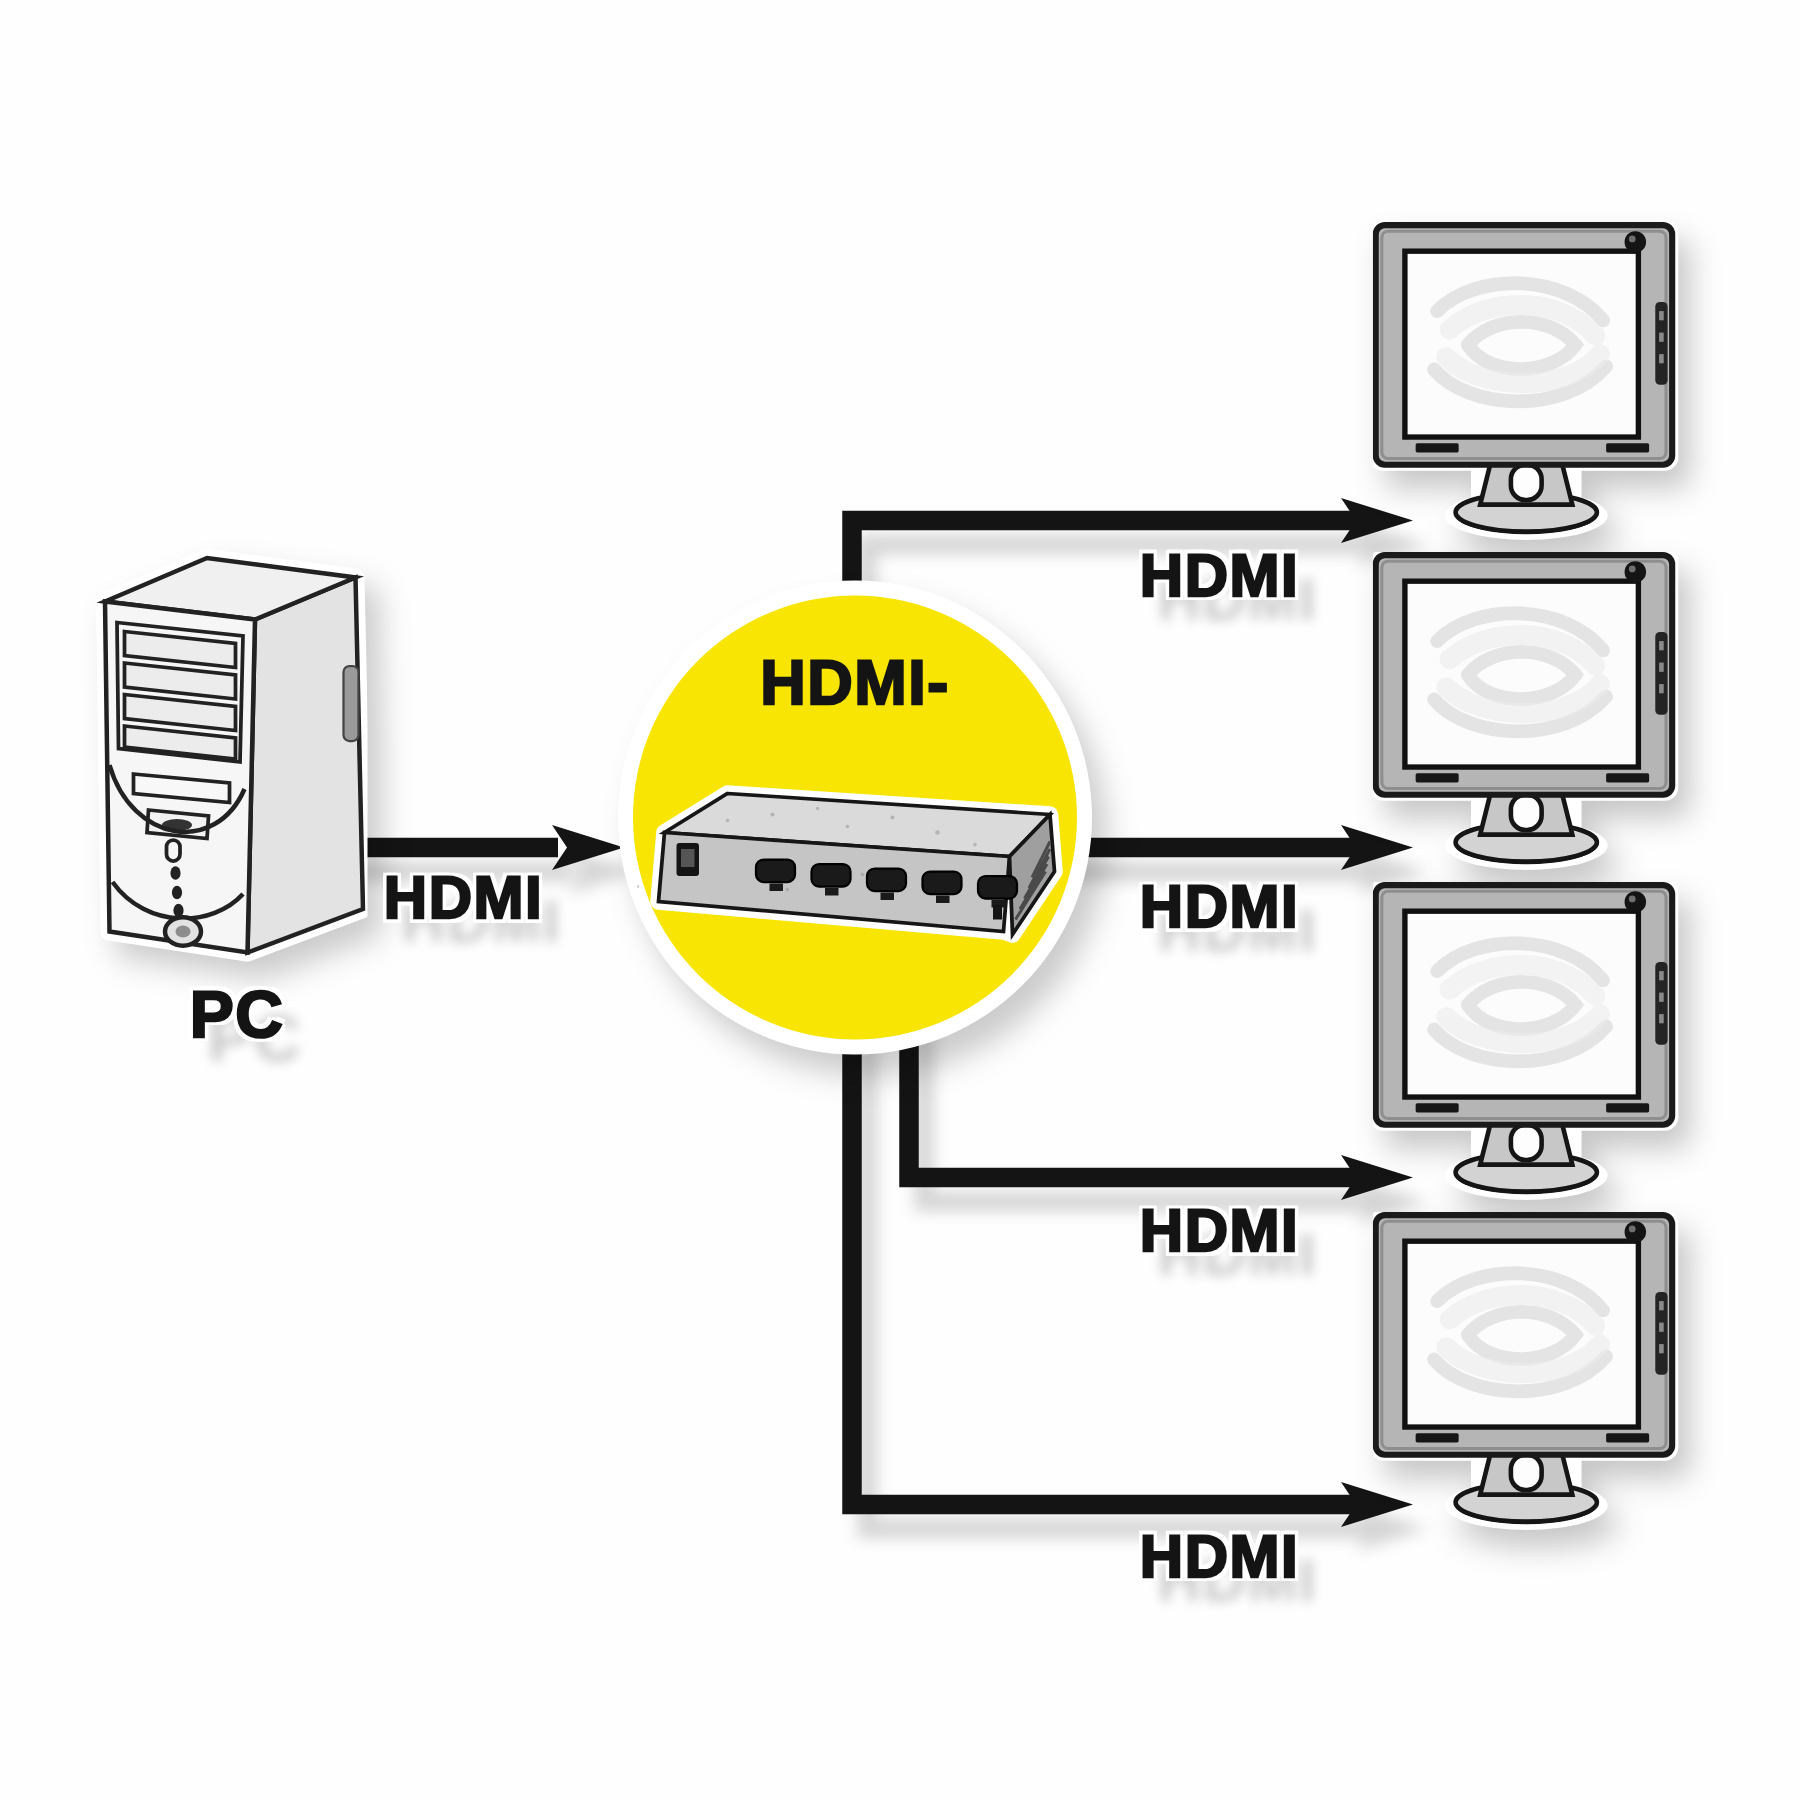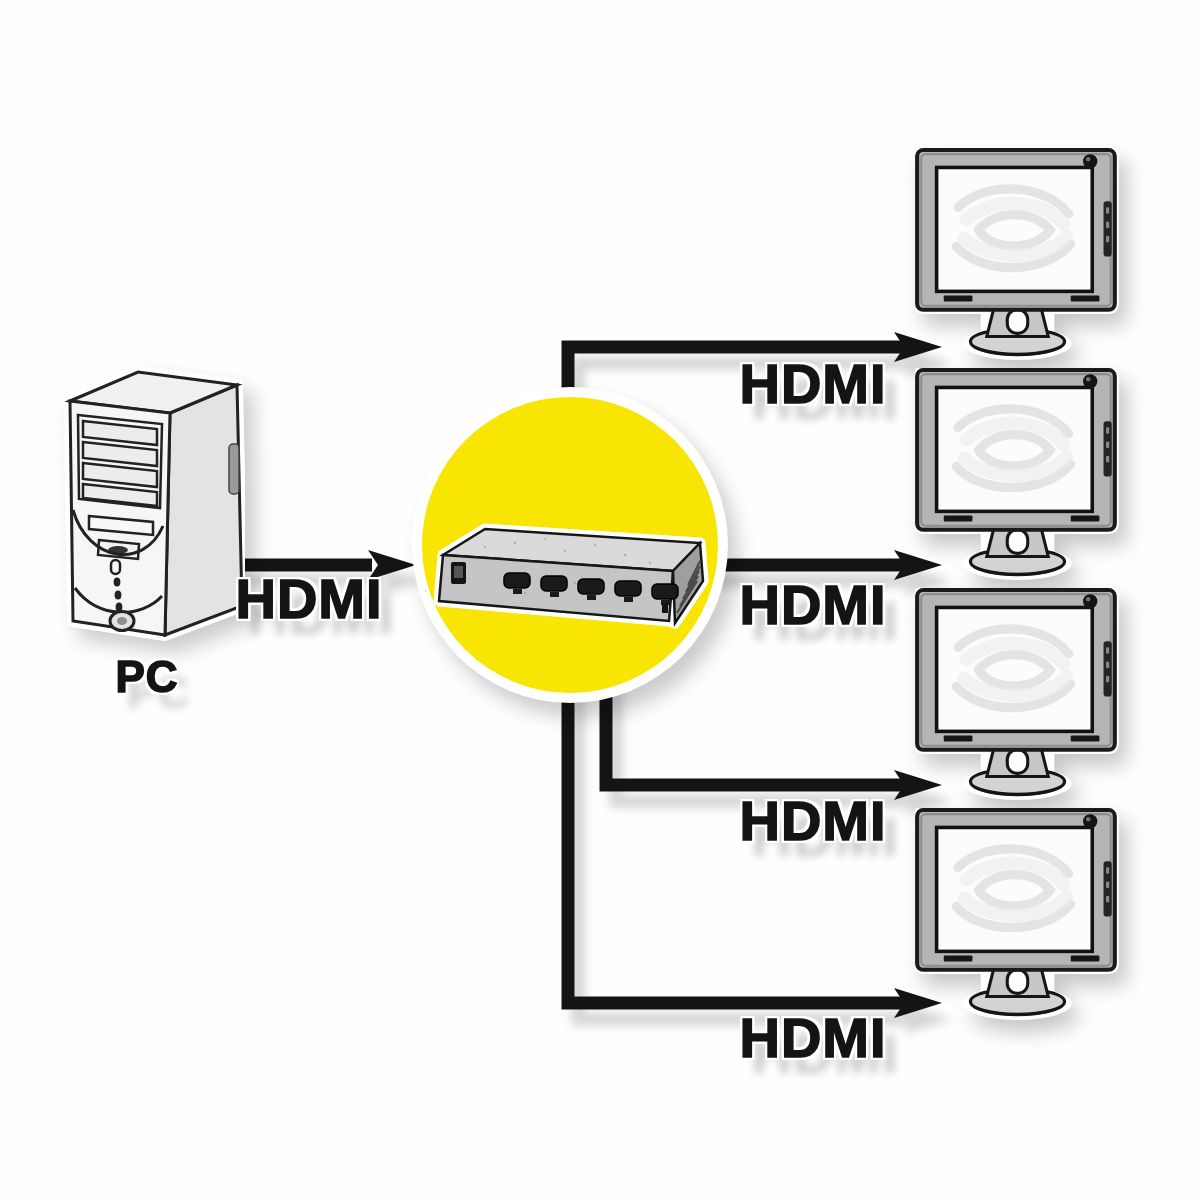--- a/index.html
+++ b/index.html
@@ -31,21 +31,21 @@
   
   .label{
     position:absolute;transform:translateX(-50%);
     color:#141414;font-weight:700;white-space:nowrap;
     -webkit-text-stroke:1.6px #141414;letter-spacing:1px;
     text-shadow:3px 0 0 #fff,-3px 0 0 #fff,0 3px 0 #fff,0 -3px 0 #fff,
       3px 3px 0 #fff,-3px 3px 0 #fff,3px -3px 0 #fff,-3px -3px 0 #fff,
       12px 16px 8px rgba(0,0,0,0.22);
     z-index:4;
   }
-  .hdmi-label{font-size:56px;line-height:42px;}
+  .hdmi-label{font-size:40px;line-height:42px;}
   .pc-label{font-size:44px;line-height:44px;}
   
   .pc-wrap{
     position:absolute;left:60px;top:358px;z-index:2;
     filter:drop-shadow(10px 12px 10px rgba(0,0,0,0.20));
   }
   .monitor{
     position:absolute;left:915px;width:205px;height:213px;z-index:2;
     filter:drop-shadow(8px 12px 10px rgba(0,0,0,0.22));
   }
@@ -101,29 +101,30 @@
       <rect x="51" y="202" width="9" height="14" rx="4.5" fill="none" stroke="#222" stroke-width="2.5"></rect>
       <ellipse cx="57" cy="224" rx="3.4" ry="4.5" fill="#222"></ellipse>
       <ellipse cx="58" cy="237" rx="3.4" ry="4.5" fill="#222"></ellipse>
       <ellipse cx="59" cy="249" rx="3.4" ry="4.5" fill="#222"></ellipse>
 
       <ellipse cx="62" cy="263" rx="12" ry="9.5" fill="#e2e2e2" stroke="#222" stroke-width="3"></ellipse>
       <ellipse cx="62" cy="263" rx="5" ry="4" fill="#8d8d8d"></ellipse>
     </svg>
   </div>
 
-  <div class="label pc-label" style="left:147px;top:655px;">PC</div>
+  <div class="label pc-label" style="left:158px;top:655px;">PC</div>
   <div class="label hdmi-label" style="left:309px;top:578px;">HDMI</div>
   <div class="label hdmi-label" style="left:813px;top:363px;">HDMI</div>
   <div class="label hdmi-label" style="left:813px;top:584px;">HDMI</div>
   <div class="label hdmi-label" style="left:813px;top:800px;">HDMI</div>
   <div class="label hdmi-label" style="left:813px;top:1017px;">HDMI</div>
 
   <div class="splitter-circle">
     <div class="splitter-title">
+      <div>HDMI-</div>
     </div>
     <svg class="splitter-device" width="290" height="125" viewBox="0 0 290 125">
 
       <path d="M60,8 L275,22 L278,60 L250,102 L244,100 L14,80 L18,34 Z" fill="#ffffff" stroke="#ffffff" stroke-width="11" stroke-linejoin="round"></path>
 
       <path d="M60,8 L275,22 L248,50 L18,34 Z" fill="#dadada" stroke="#161616" stroke-width="2.5"></path>
       <path d="M18,34 L248,50 L244,100 L14,80 Z" fill="#c5c5c5" stroke="#161616" stroke-width="2.5"></path>
       <path d="M248,50 L275,22 L278,60 L250,102 Z" fill="#9f9f9f" stroke="#161616" stroke-width="2.5"></path>
 
       <g fill="#8f8f8f" opacity="0.5">

